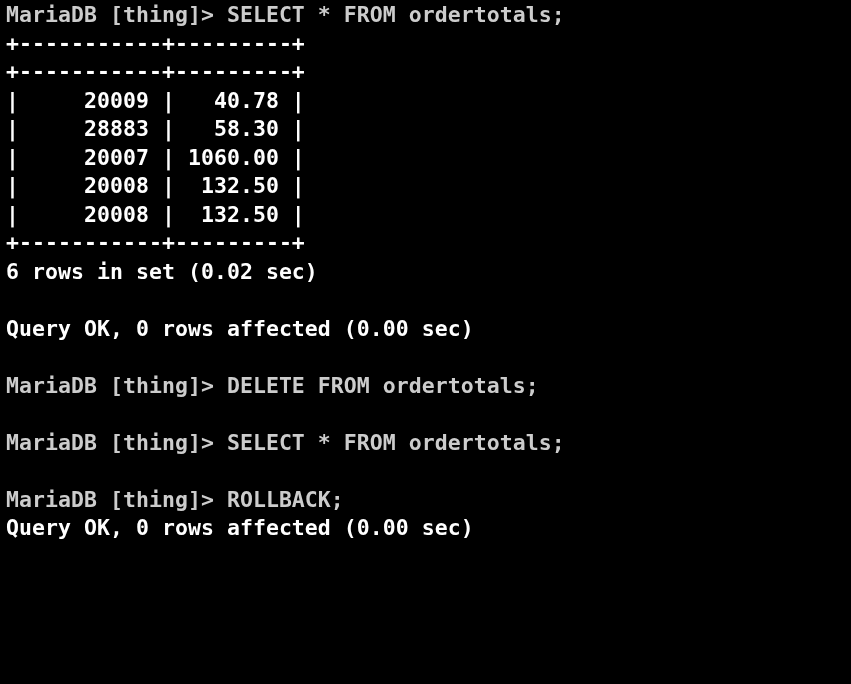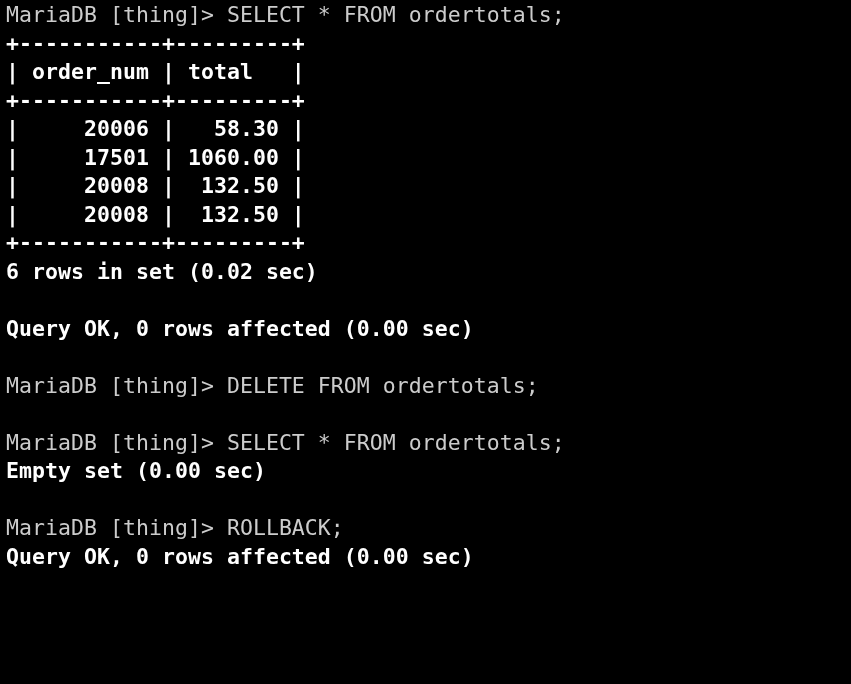--- a/index.html
+++ b/index.html
@@ -34,50 +34,49 @@
     height: 28.5px;
     line-height: 28.5px;
     font-size: 21.5px;
     letter-spacing: 0.05px;
     white-space: pre;
     font-family: "DejaVu Sans Mono", "Liberation Mono", monospace;
   }
   
   .line.cmd {
     color: #cccccc;
-    font-weight: normal;
+    font-weight: bold;
   }
   
   .line.out {
     color: #ffffff;
     font-weight: bold;
   }
   .line.blank {
     color: transparent;
   }
 </style>
 </head>
 <body>
 
 <div id="terminal">
   <div id="screen">
       <span class="line cmd">MariaDB [thing]&gt; SELECT * FROM ordertotals;</span>
       <span class="line out">+-----------+---------+</span>
-      <span class="line out">| order_num | total   |</span>
       <span class="line out">+-----------+---------+</span>
-      <span class="line out">|     20006 |   58.30 |</span>
-      <span class="line out">|     17501 | 1060.00 |</span>
+      <span class="line out">|     20009 |   40.78 |</span>
+      <span class="line out">|     28883 |   58.30 |</span>
+      <span class="line out">|     20007 | 1060.00 |</span>
       <span class="line out">|     20008 |  132.50 |</span>
       <span class="line out">|     20008 |  132.50 |</span>
       <span class="line out">+-----------+---------+</span>
       <span class="line out">6 rows in set (0.02 sec)</span>
       <span class="line blank"> </span>
       <span class="line out">Query OK, 0 rows affected (0.00 sec)</span>
       <span class="line blank"> </span>
       <span class="line cmd">MariaDB [thing]&gt; DELETE FROM ordertotals;</span>
       <span class="line blank"> </span>
       <span class="line cmd">MariaDB [thing]&gt; SELECT * FROM ordertotals;</span>
-      <span class="line out">Empty set (0.00 sec)</span>
       <span class="line blank"> </span>
       <span class="line cmd">MariaDB [thing]&gt; ROLLBACK;</span>
       <span class="line out">Query OK, 0 rows affected (0.00 sec)</span>
     </div>
 </div>
 
 </body></html>

